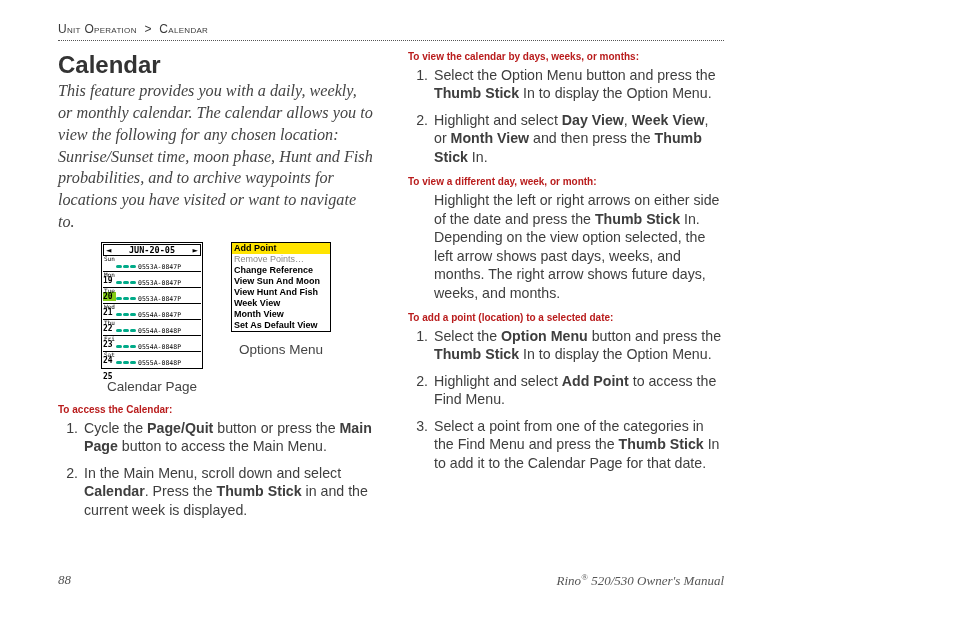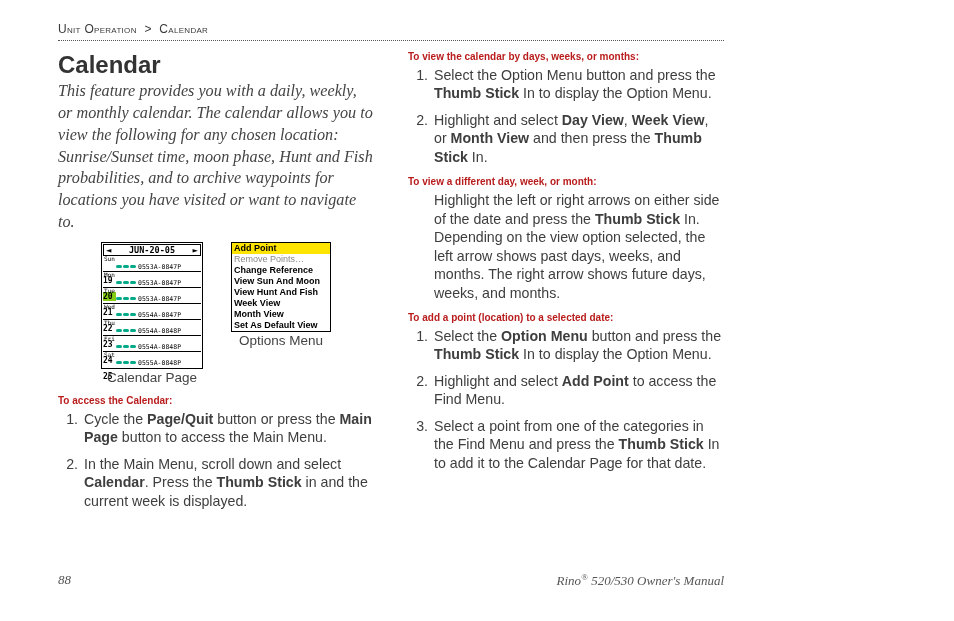--- a/index.html
+++ b/index.html
@@ -47,21 +47,21 @@
     justify-content: center;
     align-items: flex-start;
     gap: 28px;
     margin: 8px 0 10px 0;
   }
   .figblock { display: flex; flex-direction: column; align-items: center; }
   .caption {
     font-family: Arial, Helvetica, sans-serif;
     font-size: 13.5px;
     color: #444;
-    margin-top: 1px;
+    margin-top: 10px;
     text-align: center;
   }
   .cal-device {
     width: 102px;
     border: 1.5px solid #000;
     background: #fff;
     padding: 1px;
   }
   .cal-header {
     display: flex;

